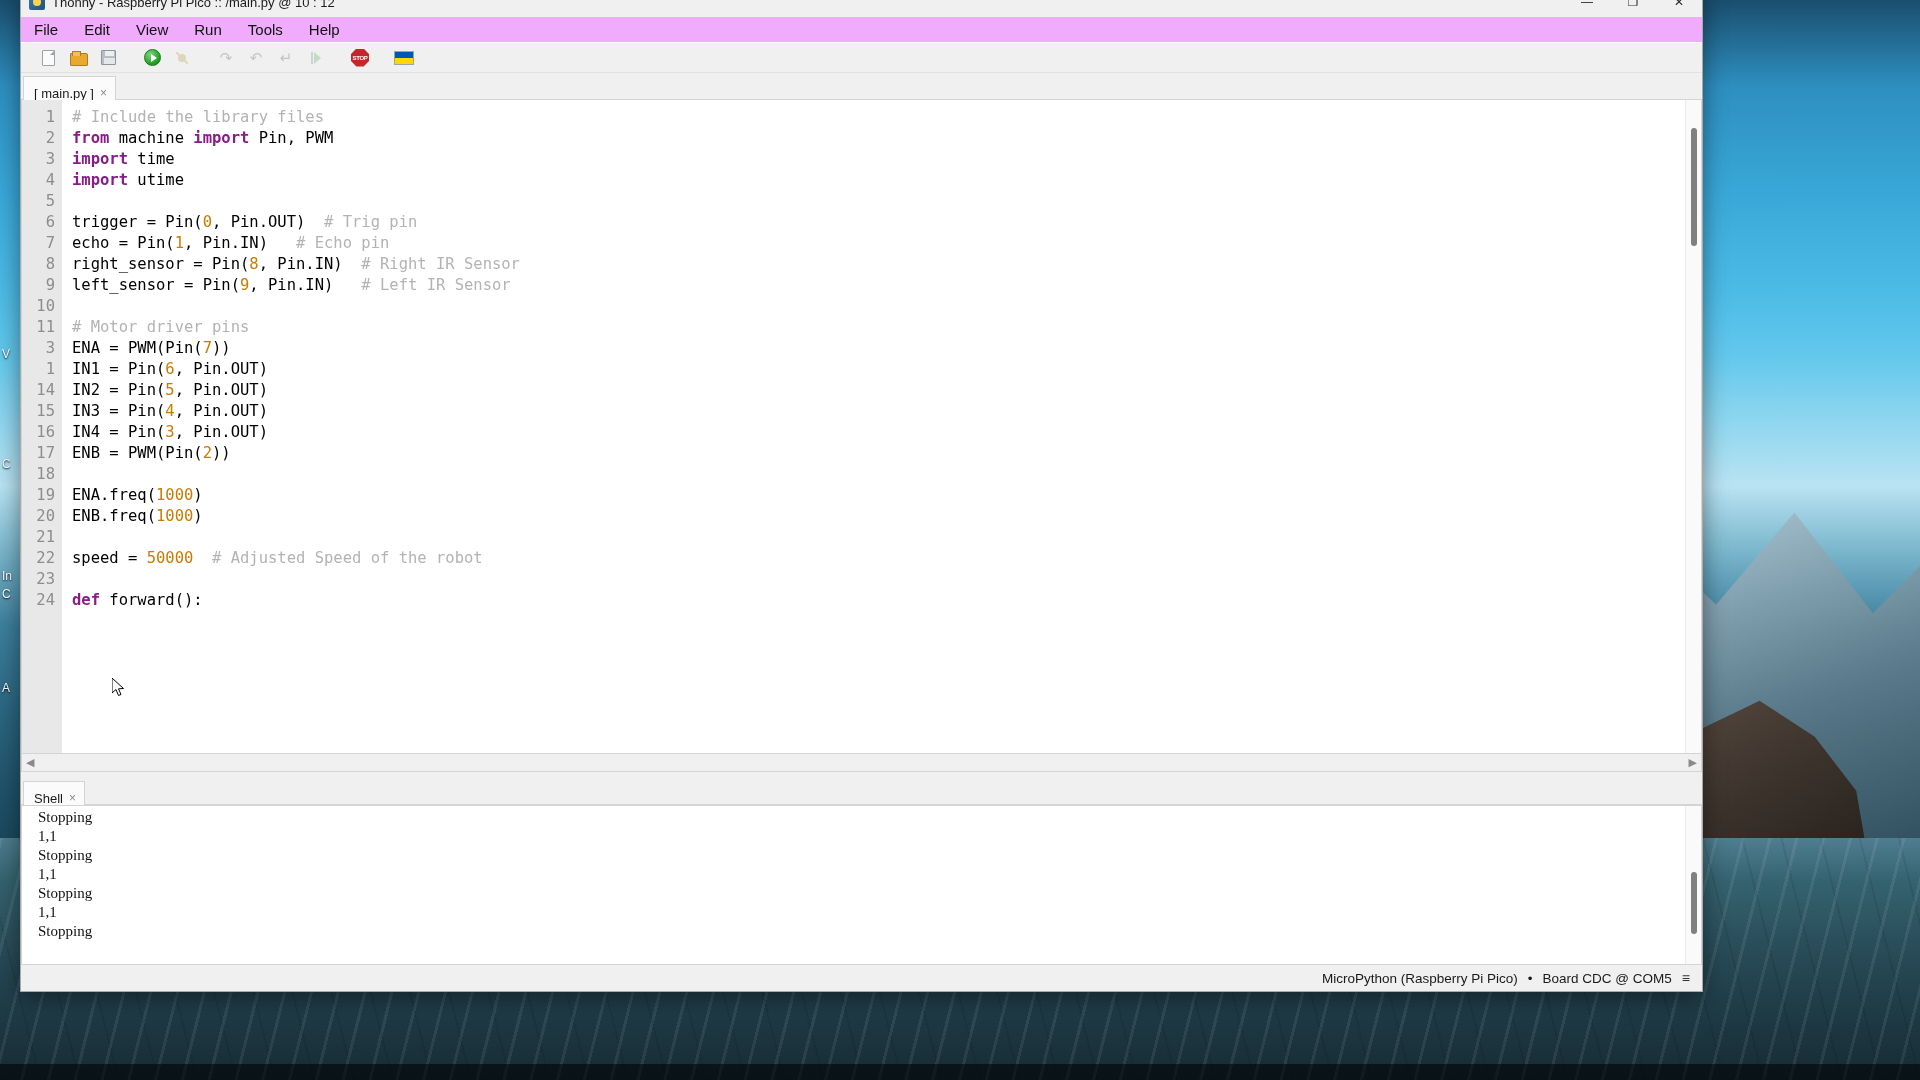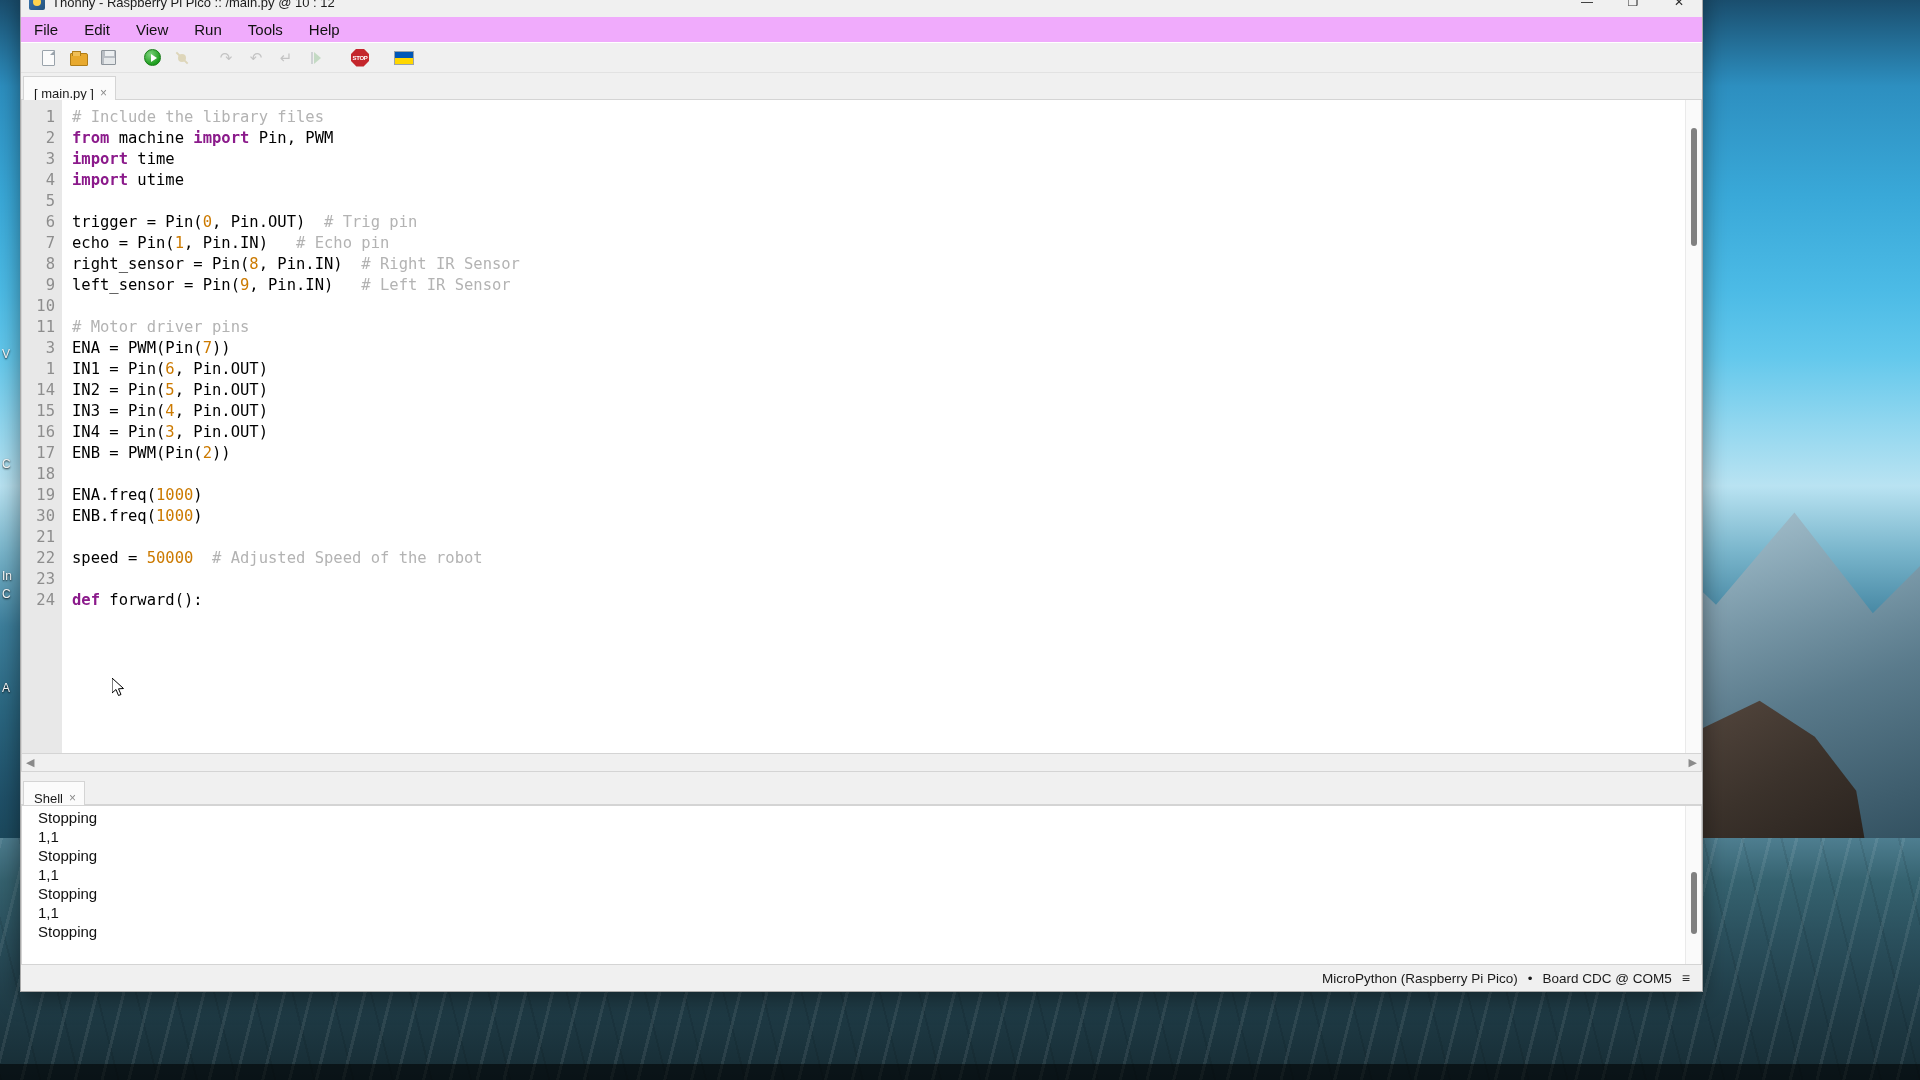--- a/index.html
+++ b/index.html
@@ -244,21 +244,21 @@
     border-top: none; display: flex; align-items: center; justify-content: space-between;
     padding: 0 4px;
   }
   .h-arrow { color: #8a8a8a; font-size: 11px; }
 
   
   #shell-pane { flex: 0 0 auto; display: flex; flex-direction: column;
                 background: #f0f0f0; padding-top: 6px; }
   #shell-body {
     height: 160px; background: #ffffff; border: 1px solid #d4d4d4; position: relative;
-    font-family: Liberation Sans, sans-serif; font-size: 15px; line-height: 19px;
+    font-family: Liberation Serif, serif; font-size: 15px; line-height: 19px;
     color: #111; padding: 2px 0 0 16px; overflow: hidden;
   }
   #shell-vscroll {
     position: absolute; right: 0; top: 0; width: 16px; bottom: 0; background: #fafafa;
     border-left: 1px solid #eaeaea;
   }
   #shell-vthumb {
     position: absolute; left: 5px; top: 66px; width: 6px; height: 62px;
     background: #808080; border-radius: 3px;
   }
@@ -382,21 +382,21 @@
           <div class="ln">10</div>
           <div class="ln">11</div>
           <div class="ln">3</div>
           <div class="ln">1</div>
           <div class="ln">14</div>
           <div class="ln">15</div>
           <div class="ln">16</div>
           <div class="ln">17</div>
           <div class="ln">18</div>
           <div class="ln">19</div>
-          <div class="ln">30</div>
+          <div class="ln">20</div>
           <div class="ln">21</div>
           <div class="ln">22</div>
           <div class="ln">23</div>
           <div class="ln">24</div>
         </div>
       <div id="code"><div class="ln"><span class="t-com"># Include the library files</span></div><div class="ln"><span class="t-kw">from</span><span class="t-plain"> machine </span><span class="t-kw">import</span><span class="t-plain"> Pin, PWM</span></div><div class="ln"><span class="t-kw">import</span><span class="t-plain"> time</span></div><div class="ln"><span class="t-kw">import</span><span class="t-plain"> utime</span></div><div class="ln">&nbsp;</div><div class="ln"><span class="t-plain">trigger = Pin(</span><span class="t-num">0</span><span class="t-plain">, Pin.OUT)  </span><span class="t-com"># Trig pin</span></div><div class="ln"><span class="t-plain">echo = Pin(</span><span class="t-num">1</span><span class="t-plain">, Pin.IN)   </span><span class="t-com"># Echo pin</span></div><div class="ln"><span class="t-plain">right_sensor = Pin(</span><span class="t-num">8</span><span class="t-plain">, Pin.IN)  </span><span class="t-com"># Right IR Sensor</span></div><div class="ln"><span class="t-plain">left_sensor = Pin(</span><span class="t-num">9</span><span class="t-plain">, Pin.IN)   </span><span class="t-com"># Left IR Sensor</span></div><div class="ln">&nbsp;</div><div class="ln"><span class="t-com"># Motor driver pins</span></div><div class="ln"><span class="t-plain">ENA = PWM(Pin(</span><span class="t-num">7</span><span class="t-plain">))</span></div><div class="ln"><span class="t-plain">IN1 = Pin(</span><span class="t-num">6</span><span class="t-plain">, Pin.OUT)</span></div><div class="ln"><span class="t-plain">IN2 = Pin(</span><span class="t-num">5</span><span class="t-plain">, Pin.OUT)</span></div><div class="ln"><span class="t-plain">IN3 = Pin(</span><span class="t-num">4</span><span class="t-plain">, Pin.OUT)</span></div><div class="ln"><span class="t-plain">IN4 = Pin(</span><span class="t-num">3</span><span class="t-plain">, Pin.OUT)</span></div><div class="ln"><span class="t-plain">ENB = PWM(Pin(</span><span class="t-num">2</span><span class="t-plain">))</span></div><div class="ln">&nbsp;</div><div class="ln"><span class="t-plain">ENA.freq(</span><span class="t-num">1000</span><span class="t-plain">)</span></div><div class="ln"><span class="t-plain">ENB.freq(</span><span class="t-num">1000</span><span class="t-plain">)</span></div><div class="ln">&nbsp;</div><div class="ln"><span class="t-plain">speed = </span><span class="t-num">50000</span><span class="t-plain">  </span><span class="t-com"># Adjusted Speed of the robot</span></div><div class="ln">&nbsp;</div><div class="ln"><span class="t-def">def</span><span class="t-plain"> forward():</span></div></div>
       <div id="editor-vscroll">
         <div id="editor-vthumb"></div>
       </div>
     </div>

